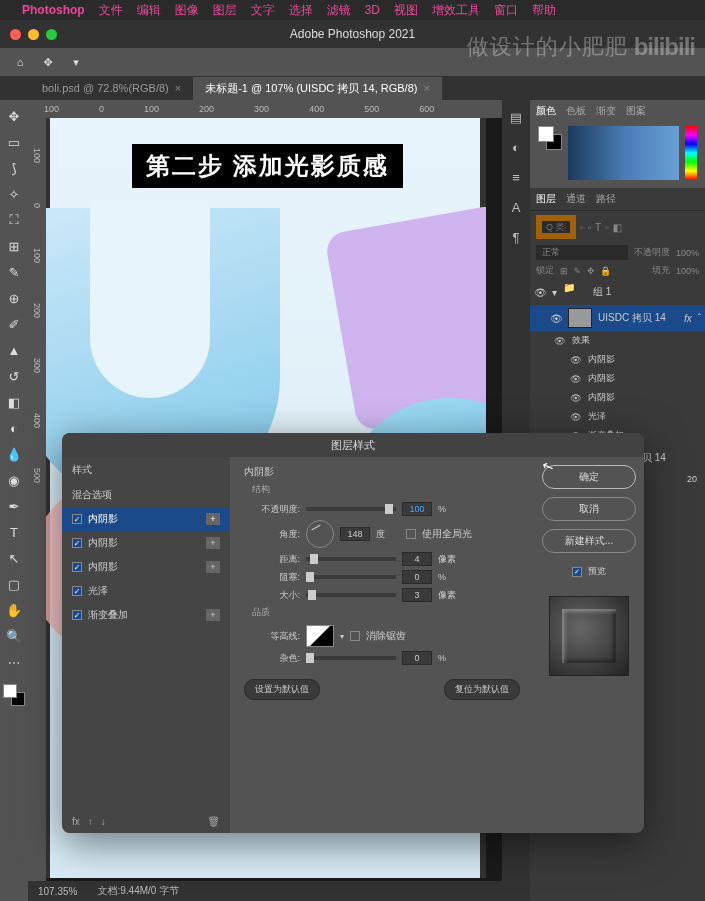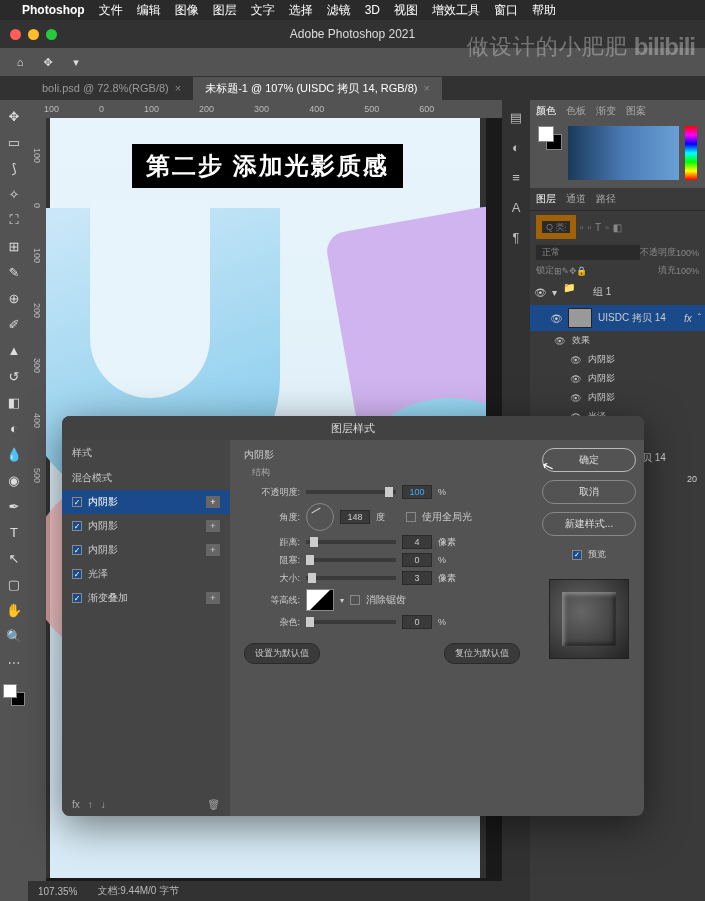--- a/index.html
+++ b/index.html
@@ -1,18 +1,18 @@
 <!DOCTYPE html>
 <html><head>
 <meta charset="utf-8">
 <style>
 * { margin: 0; padding: 0; box-sizing: border-box; font-family: -apple-system, "Helvetica Neue", Arial, sans-serif; }
 body { background: #1a1a1a; width: 705px; height: 901px; overflow: hidden; position: relative; color: #ccc; font-size: 11px; }
 
-.macbar { height: 20px; background: #2a2a2a; display: flex; align-items: center; padding: 0 8px; gap: 14px; font-size: 12px; color: #ffffff; }
+.macbar { height: 20px; background: #2a2a2a; display: flex; align-items: center; padding: 0 8px; gap: 14px; font-size: 12px; color: #ec4899; }
 .macbar .apple { font-size: 13px; }
 .macbar .bold { font-weight: 600; }
 
 .titlebar { height: 28px; background: #323232; display: flex; align-items: center; position: relative; }
 .traffic { display: flex; gap: 7px; padding-left: 10px; }
 .traffic span { width: 11px; height: 11px; border-radius: 50%; }
 .t-r { background: #ff5f56; } .t-y { background: #ffbd2e; } .t-g { background: #27c93f; }
 .titlebar .title { position: absolute; left: 50%; transform: translateX(-50%); color: #ddd; font-size: 12px; }
 
 .opts { height: 28px; background: #535353; display: flex; align-items: center; padding: 0 10px; gap: 8px; }
@@ -55,34 +55,34 @@
 .colorpicker .sw .a { position: absolute; top: 0; left: 0; width: 16px; height: 16px; background: #fff; border: 1px solid #888; }
 .colorpicker .sw .b { position: absolute; bottom: 0; right: 0; width: 16px; height: 16px; background: #000; border: 1px solid #888; }
 .colorpicker .grad { flex: 1; background: linear-gradient(to right, #1a3a5a, #4a7ab5, #6aa0d5); position: relative; }
 .colorpicker .hue { width: 12px; background: linear-gradient(180deg, red, magenta, blue, cyan, lime, yellow, red); }
 
 .layers { flex: 1; background: #3a3a3a; display: flex; flex-direction: column; font-size: 10px; }
 .layers .ltabs { display: flex; padding: 4px 6px; gap: 10px; color: #aaa; border-bottom: 1px solid #2a2a2a; }
 .layers .ltabs .on { color: #fff; }
 .layers .controls { display: flex; align-items: center; padding: 4px 6px; gap: 4px; color: #888; }
 .layers .controls input { background: #2a2a2a; border: 6px solid #a16207; color: #ccc; font-size: 9px; padding: 1px 4px; width: 40px; }
-.layers .row2 { display: flex; align-items: center; padding: 2px 6px; color: #888; font-size: 9px; }
+.layers .row2 { display: flex; align-items: center; padding: 2px 6px; gap: 6px; color: #888; font-size: 9px; }
 .layers .row2 .sel { background: #2a2a2a; padding: 1px 6px; flex: 1; }
 .layer-item { display: flex; align-items: center; padding: 3px 4px; gap: 6px; }
 .layer-item.sel { background: #1a4a8a; }
 .layer-item .eye { width: 12px; color: #ccc; }
 .layer-item .thumb { width: 24px; height: 20px; background: #999; border: 1px solid #222; }
 .layer-item .thumb.grp { background: none; border: none; color: #ccc; }
 .layer-item.sub { padding-left: 24px; font-size: 9px; }
 .layer-item.sub2 { padding-left: 40px; font-size: 9px; }
 
 .statusbar { position: absolute; bottom: 0; left: 28px; right: 200px; height: 20px; background: #323232; display: flex; align-items: center; padding: 0 10px; gap: 20px; font-size: 10px; color: #bbb; }
 
 
-.dialog { position: absolute; top: 416px; left: 62px; width: 582px; height: 400px; background: #535353; border-radius: 8px; box-shadow: 0 10px 40px rgba(0,0,0,.5); display: flex; flex-direction: column; overflow: hidden; }
+.dialog { position: absolute; top: 433px; left: 62px; width: 582px; height: 400px; background: #535353; border-radius: 8px; box-shadow: 0 10px 40px rgba(0,0,0,.5); display: flex; flex-direction: column; overflow: hidden; }
 .dialog .dtitle { height: 24px; background: #424242; display: flex; align-items: center; justify-content: center; color: #ddd; font-size: 11px; }
 .dialog .dbody { flex: 1; display: flex; }
 .dialog .left { width: 168px; background: #454545; display: flex; flex-direction: column; }
 .dialog .left .hdr { padding: 6px 10px; font-size: 10px; color: #ccc; }
 .dialog .left .opt { padding: 5px 10px; font-size: 10px; color: #ccc; display: flex; align-items: center; gap: 6px; }
 .dialog .left .opt.sel { background: #1a4a8a; color: #fff; }
 .dialog .left .opt .cb { width: 10px; height: 10px; background: #1a4a8a; border: 1px solid #888; display: inline-flex; align-items: center; justify-content: center; font-size: 8px; color: #fff; }
 .dialog .left .opt .plus { margin-left: auto; background: #666; width: 14px; height: 12px; display: flex; align-items: center; justify-content: center; font-size: 9px; }
 .dialog .left .foot { margin-top: auto; padding: 6px 10px; display: flex; gap: 8px; color: #aaa; font-size: 10px; align-items: center; }
 .dialog .left .foot .trash { margin-left: auto; }
@@ -326,21 +326,21 @@
   <span>107.35%</span>
   <span>文档:9.44M/0 字节</span>
 </div>
 
 <div class="dialog">
   <div class="dtitle">图层样式</div>
   <div class="dbody">
     <div class="left">
       <div class="hdr">样式</div>
       <div class="opt">
-          <span>混合模式</span>
+          <span>混合选项</span>
         </div>
       <div class="opt sel">
           <span class="cb">✓</span>
           <span>内阴影</span>
           <span class="plus">+</span>
         </div>
       <div class="opt">
           <span class="cb">✓</span>
           <span>内阴影</span>
           <span class="plus">+</span>
@@ -403,20 +403,21 @@
         <span class="unit">%</span>
       </div>
       <div class="row">
         <span class="lbl">大小:</span>
         <div class="slider">
             <div class="h" style="left:2%"></div>
           </div>
         <span class="val">3</span>
         <span class="unit">像素</span>
       </div>
+      <div class="sub">品质</div>
       <div class="row">
         <span class="lbl">等高线:</span>
         <span class="contour"></span>
         <span style="font-size:8px">▾</span>
         <span class="cbx"></span>
         <span>消除锯齿</span>
       </div>
       <div class="row">
         <span class="lbl">杂色:</span>
         <div class="slider">

